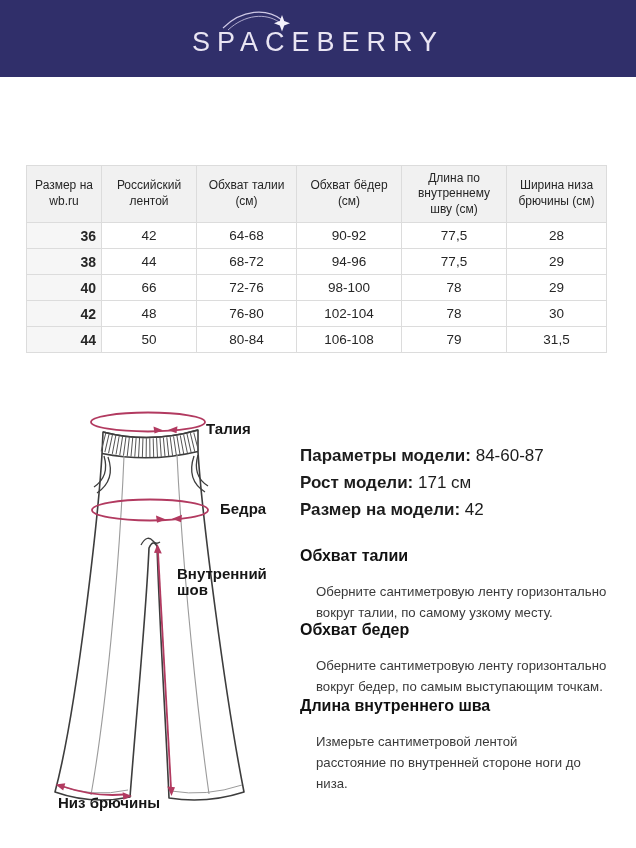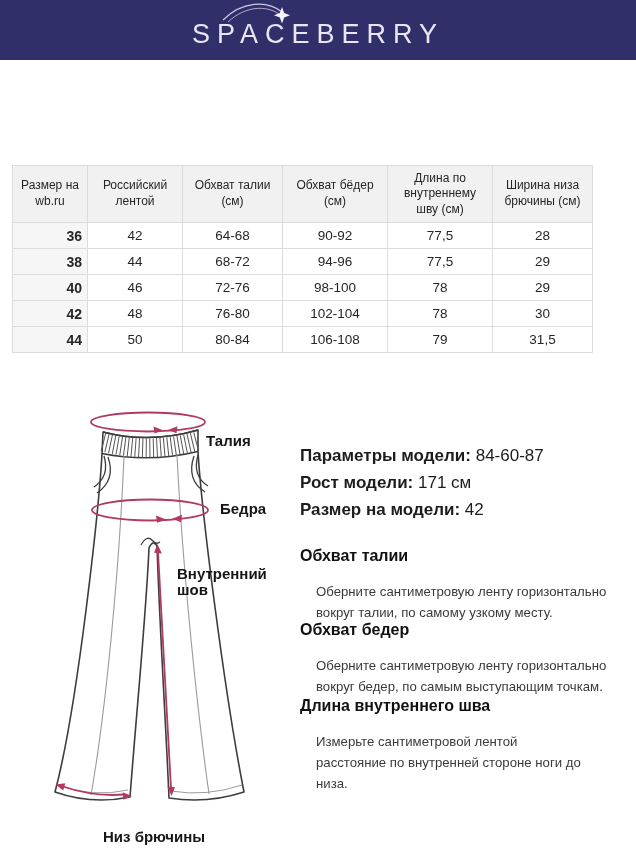--- a/index.html
+++ b/index.html
@@ -4,32 +4,32 @@
 <style>
   * { box-sizing: border-box; }
   html,body { margin:0; padding:0; background:#fff; }
   .page {
     position:relative; width:636px; height:848px; background:#ffffff;
     font-family:"Liberation Sans", sans-serif; overflow:hidden;
   }
 
   
   .header {
-    position:absolute; left:0; top:0; width:636px; height:60px;
+    position:absolute; left:0; top:0; width:636px; height:77px;
     background:#302f6a; display:flex; align-items:center; justify-content:center;
   }
   .logo {
     position:relative; color:#e9e5f3; font-size:27px; letter-spacing:7px;
     font-weight:400; padding-top:8px; user-select:none;
   }
   .comet { position:absolute; left:28px; top:-15px; width:74px; height:34px; }
 
   
   .size-table {
-    position:absolute; left:12px; top:165px; border-collapse:collapse;
+    position:absolute; left:26px; top:165px; border-collapse:collapse;
     table-layout:fixed;
   }
   .size-table th, .size-table td {
     border:1px solid #dcdcdc; text-align:center; vertical-align:middle;
     color:#262626; padding:0 5px;
   }
   .size-table th {
     background:#f1f1f1; font-weight:400; font-size:12px; line-height:1.3;
     height:57px;
   }
@@ -38,24 +38,24 @@
 
   
   .bottom { position:absolute; left:0; top:378px; width:636px; height:470px; }
 
   .diagram { position:absolute; left:20px; top:18px; width:260px; height:452px; }
   .diagram svg { position:absolute; left:0; top:0; }
   .diagram-label {
     position:absolute; font-size:15px; font-weight:600; color:#161616;
     white-space:nowrap;
   }
-  .label-waist  { left:186px; top:36px; }
+  .label-waist  { left:186px; top:24px; }
   .label-hips   { left:200px; top:104px; }
   .label-inseam { left:157px; top:170px; white-space:normal; width:104px; line-height:16px; }
-  .label-hem    { left:38px;  top:432px;margin-left:45px; }
+  .label-hem    { left:38px;  top:398px; }
 
   .model-info { position:absolute; left:300px; top:64px; color:#1c1c1c; font-size:17px; }
   .model-line { height:27px; line-height:27px; white-space:nowrap; }
   .model-line .lbl { font-weight:700; }
 
   .guide-section { position:absolute; left:300px; }
   .gs-1 { top:169px; }
   .gs-2 { top:243px; }
   .gs-3 { top:319px; }
   .guide-section h3 { margin:0 0 7px 0; font-size:16px; font-weight:700; color:#111111; }
@@ -110,21 +110,21 @@
       <tr>
         <td class="rowhead">38</td>
         <td>44</td>
         <td>68-72</td>
         <td>94-96</td>
         <td>77,5</td>
         <td>29</td>
       </tr>
       <tr>
         <td class="rowhead">40</td>
-        <td>46</td>
+        <td>66</td>
         <td>72-76</td>
         <td>98-100</td>
         <td>78</td>
         <td>29</td>
       </tr>
       <tr>
         <td class="rowhead">42</td>
         <td>48</td>
         <td>76-80</td>
         <td>102-104</td>

